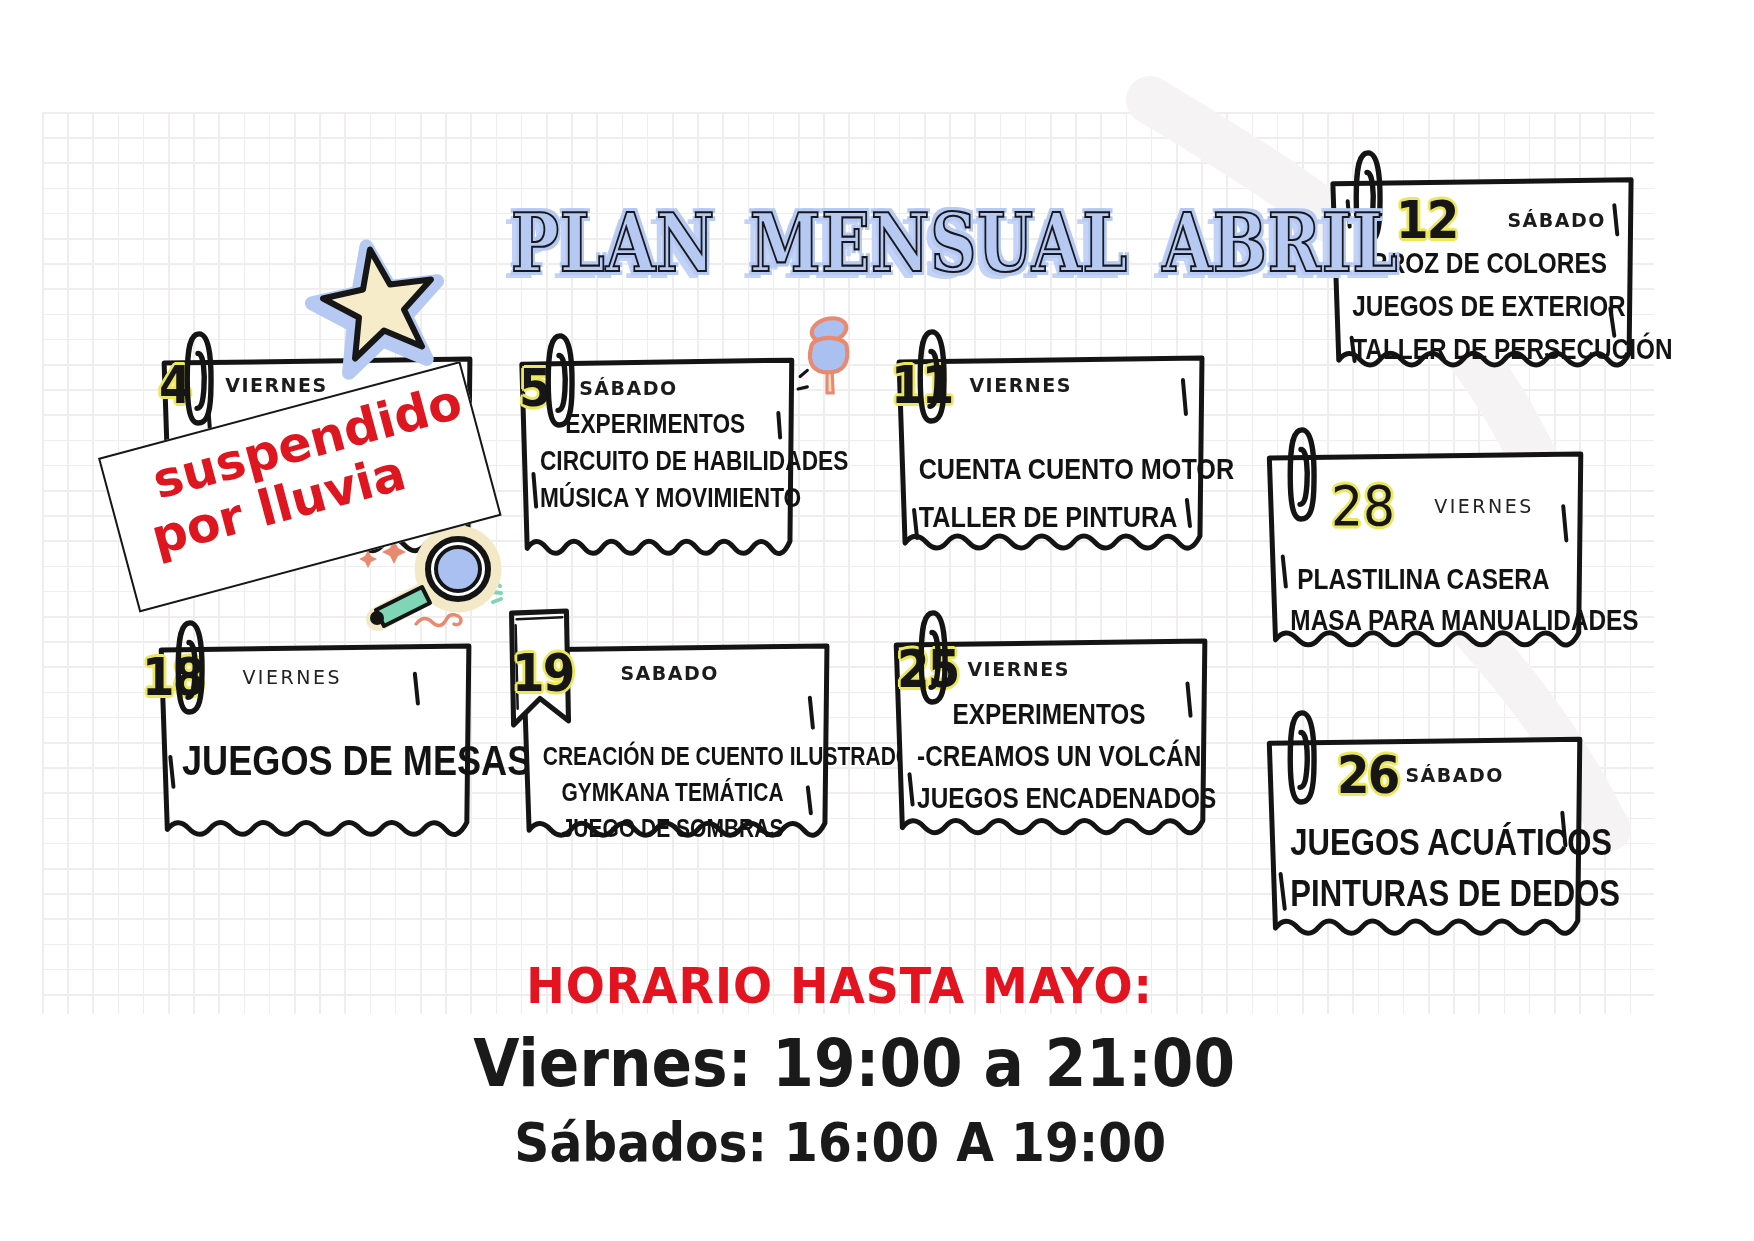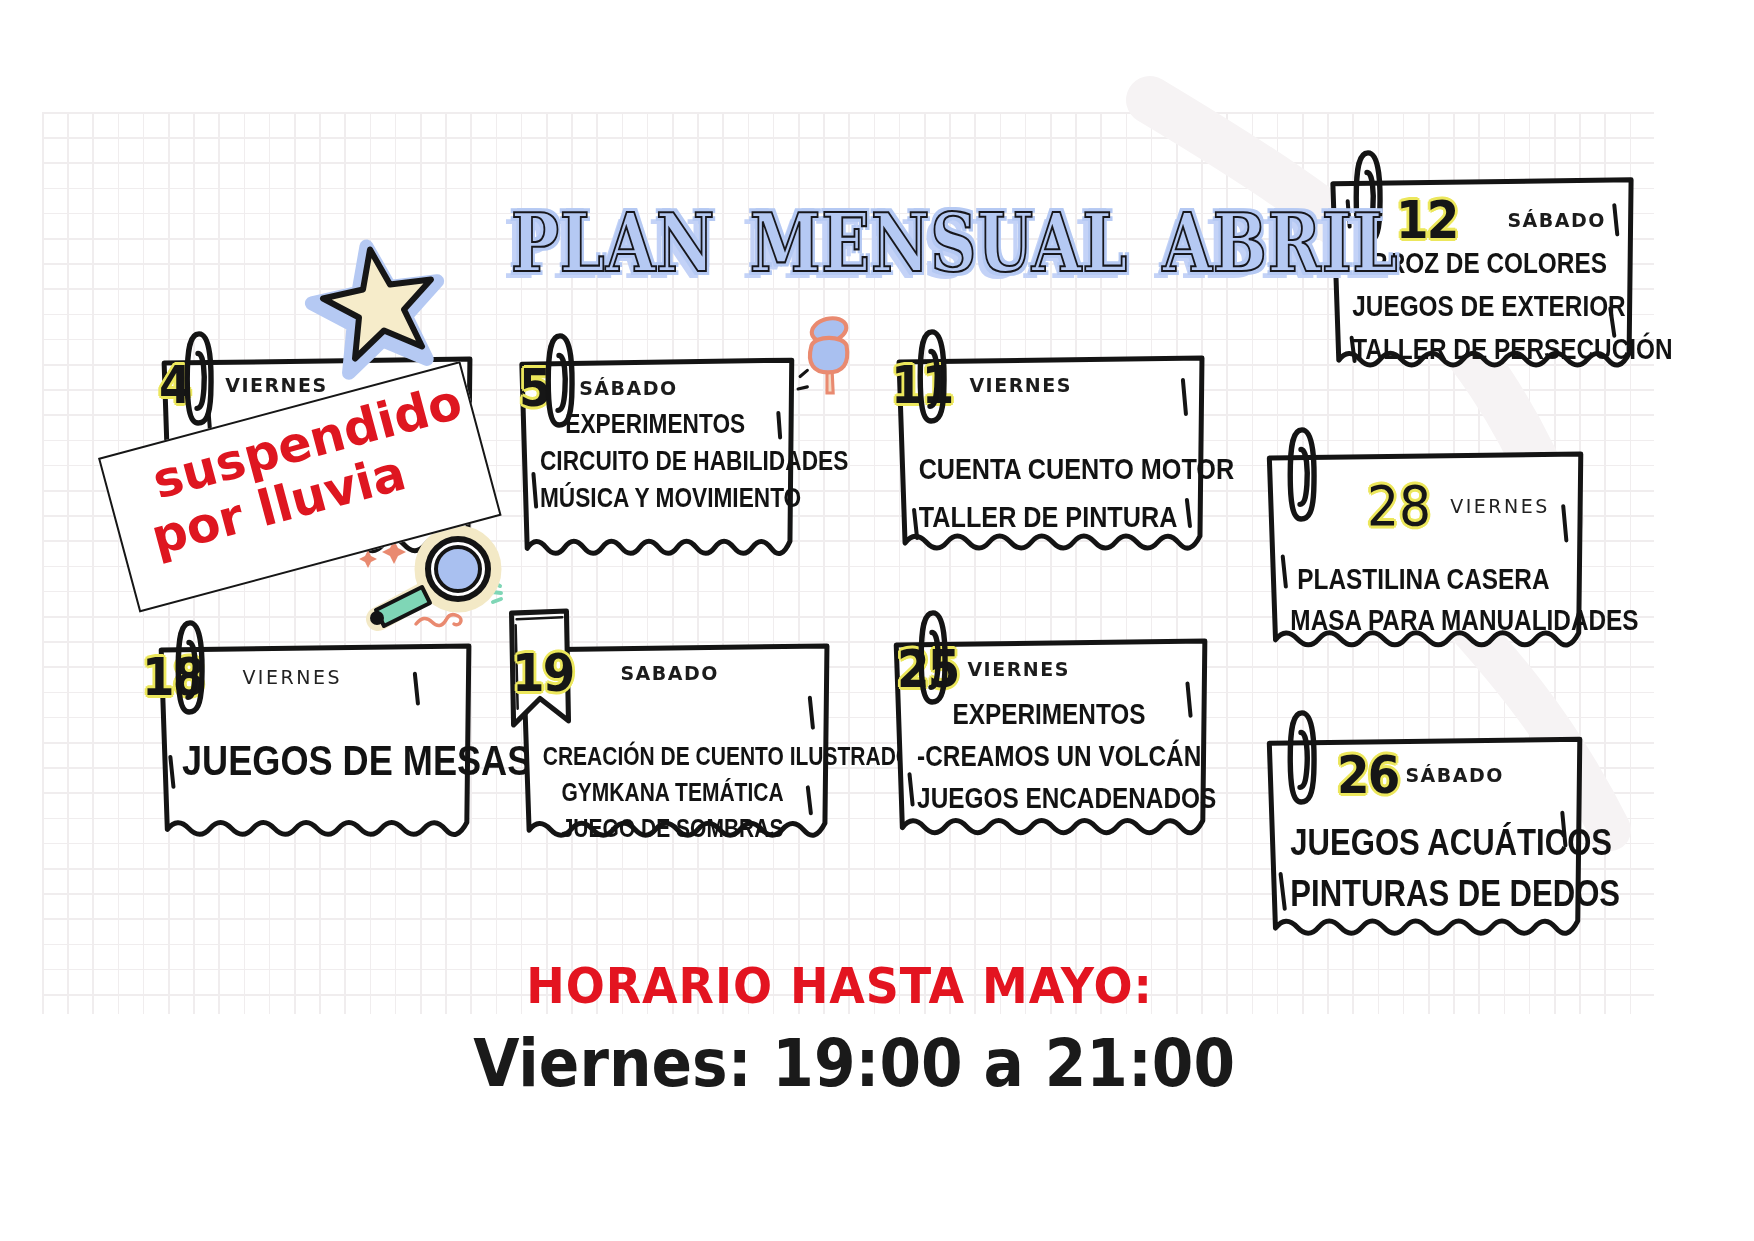--- a/index.html
+++ b/index.html
@@ -41,21 +41,21 @@
   .c28 .content{top:113px;font-size:29px;line-height:41px;}
   .c18 .content{top:98px;font-size:43px;line-height:48px;}
   .c19 .content{top:100px;font-size:25px;line-height:36px;}
   .c25 .content{top:60px;font-size:29px;line-height:42px;}
   .c26 .content{top:86px;font-size:37px;line-height:51px;}
   
   .c4  .hdr{left:6px;top:8px;gap:32px;}
   .c5  .hdr{left:7px;top:10px;gap:26px;}
   .c11 .hdr{left:3px;top:9px;gap:10px;}
   .c12 .hdr{left:74px;top:22px;gap:43px;}
-  .c28 .hdr{left:73px;top:32px;gap:12px;margin-left:36px;}
+  .c28 .hdr{left:73px;top:32px;gap:32px;}
   .c18 .hdr{left:-8px;top:13px;gap:32px;}
   .c19 .hdr{left:-9px;top:9px;gap:40px;margin-left:9px;}
   .c25 .hdr{left:12px;top:10px;gap:2px;}
   .c26 .hdr{left:79px;top:18px;gap:0;}
   
   .banner{position:absolute;left:98px;top:458px;width:375px;height:160px;z-index:6;
           background:#ffffff;border:2.5px solid #161616;transform:rotate(-15deg);transform-origin:0 0;
           color:#de1620;font-weight:bold;font-size:49px;line-height:1.1;
           padding:10px 0 0 30px;box-sizing:border-box;white-space:nowrap;}
   .banner .l1{margin-left:16px;}
@@ -291,13 +291,14 @@
     <path d="M58 100 q8 -10 16 -2 q8 8 14 -2 q4 -8 12 -4 c6 3 2 11 -4 8" fill="none" stroke="#e98a70" stroke-width="3.5" stroke-linecap="round"></path>
   </svg>
 
   <div class="banner">
     <div class="l1">suspendido</div>
     <div class="l2">por lluvia</div>
   </div>
 
   <div class="footer-line f-head"><span>HORARIO HASTA MAYO:</span></div>
   <div class="footer-line f-1"><span>Viernes: 19:00 a 21:00</span></div>
+  <div class="footer-line f-2"><span>Sábados: 16:00 A 19:00</span></div>
 </div>
 
 </body></html>

